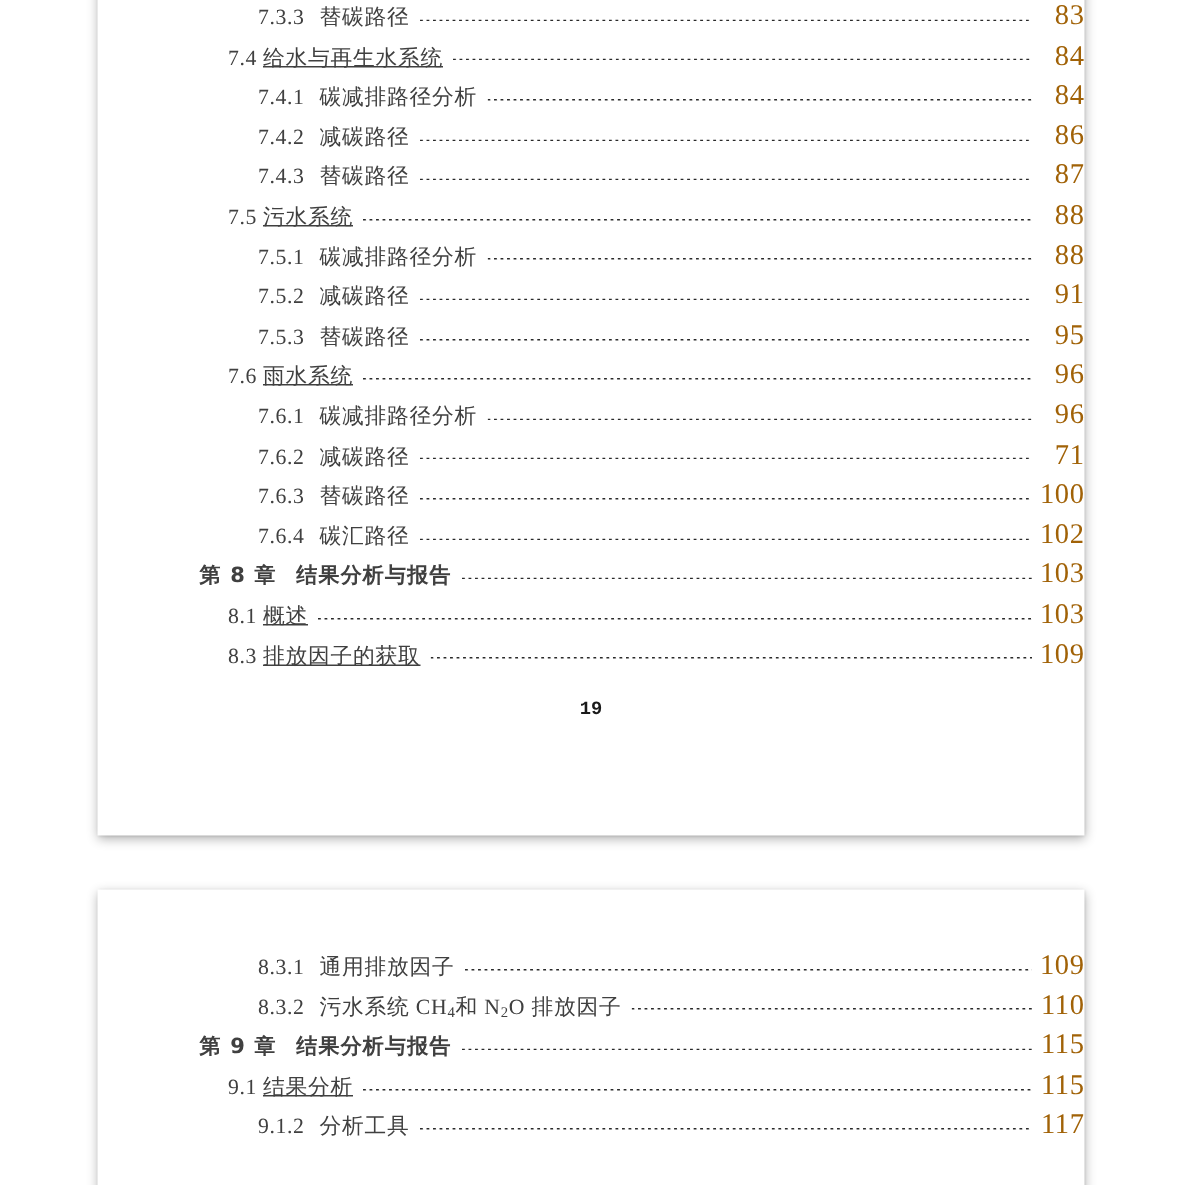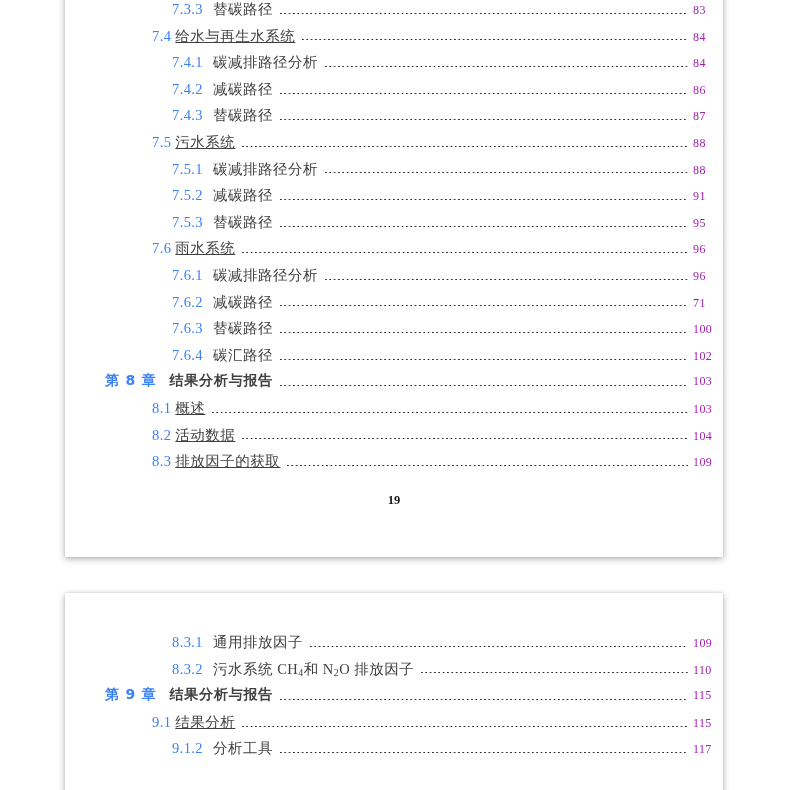--- a/index.html
+++ b/index.html
@@ -55,31 +55,31 @@
     align-items: baseline;
     height: 26.6px;
     font-size: 14.5px;
     color: #1a1a1a;
     white-space: nowrap;
   }
 
   .toc-num {
     flex: 0 0 auto;
     letter-spacing: 0.4px;
-    color: #3b82f6;
+    color: #404040;
   }
   .toc-title {
     flex: 0 0 auto;
     margin-left: 9px;
     letter-spacing: 0.5px;
     color: #404040;
   }
 
   
-  .lvl-chapter .toc-num { margin-left: 40px; }
+  .lvl-chapter .toc-num { margin-left: 68px; }
   .lvl-chapter .toc-title { margin-left: 13px; }
   .lvl-2 .toc-num { margin-left: 87px; }
   .lvl-2 .toc-title { margin-left: 4px; text-decoration: underline; }
   .lvl-3 .toc-num { margin-left: 107px; }
   .lvl-3 .toc-title { margin-left: 10px; }
 
   .lvl-chapter .toc-num,
   .lvl-chapter .toc-title {
     font-weight: bold;
     font-family: "DejaVu Sans", "Liberation Sans", sans-serif;
@@ -105,40 +105,41 @@
     top: 0px;
     height: 2px;
     background-image: radial-gradient(circle at 1px 1px, #2a2a2a 1.0px, rgba(0,0,0,0) 1.2px);
     background-size: 4.35px 2px;
     background-repeat: repeat-x;
   }
 
   .toc-page {
     flex: 0 0 auto;
     width: 30px;
-    font-size: 12px;
-    color: #a21caf;
+    text-align: right;
+    font-size: 19px;
+    color: #a16207;
     letter-spacing: 0.4px;
   }
 
   
   .toc-list { padding-right: 65px; }
 
   
   .fml { font-family: "Liberation Serif", "DejaVu Serif", serif; }
   .fml sub {
     font-size: 0.68em;
     vertical-align: -0.22em;
     line-height: 0;
   }
 
   
   .folio {
     text-align: center;
-    font-family: Liberation Serif, serif;
+    font-family: Liberation Mono, monospace;
     font-weight: bold;
     font-size: 12.5px;
     color: #1a1a1a;
     margin-top: 14px;
     padding-right: 65px;
     padding-left: 65px;
   }
 </style>
 </head>
 <body>
@@ -237,26 +238,20 @@
           <span class="toc-dots"></span>
           <span class="toc-page">103</span>
         </div>
         <div class="toc-row lvl-2">
           <span class="toc-num">8.1</span>
           <span class="toc-title">概述</span>
           <span class="toc-dots"></span>
           <span class="toc-page">103</span>
         </div>
         <div class="toc-row lvl-2">
-          <span class="toc-num">8.2</span>
-          <span class="toc-title">活动数据</span>
-          <span class="toc-dots"></span>
-          <span class="toc-page">104</span>
-        </div>
-        <div class="toc-row lvl-2">
           <span class="toc-num">8.3</span>
           <span class="toc-title">排放因子的获取</span>
           <span class="toc-dots"></span>
           <span class="toc-page">109</span>
         </div>
       </div>
     <div class="folio">19</div>
   </div>
 
   <div class="page-card" id="page-card-2">

